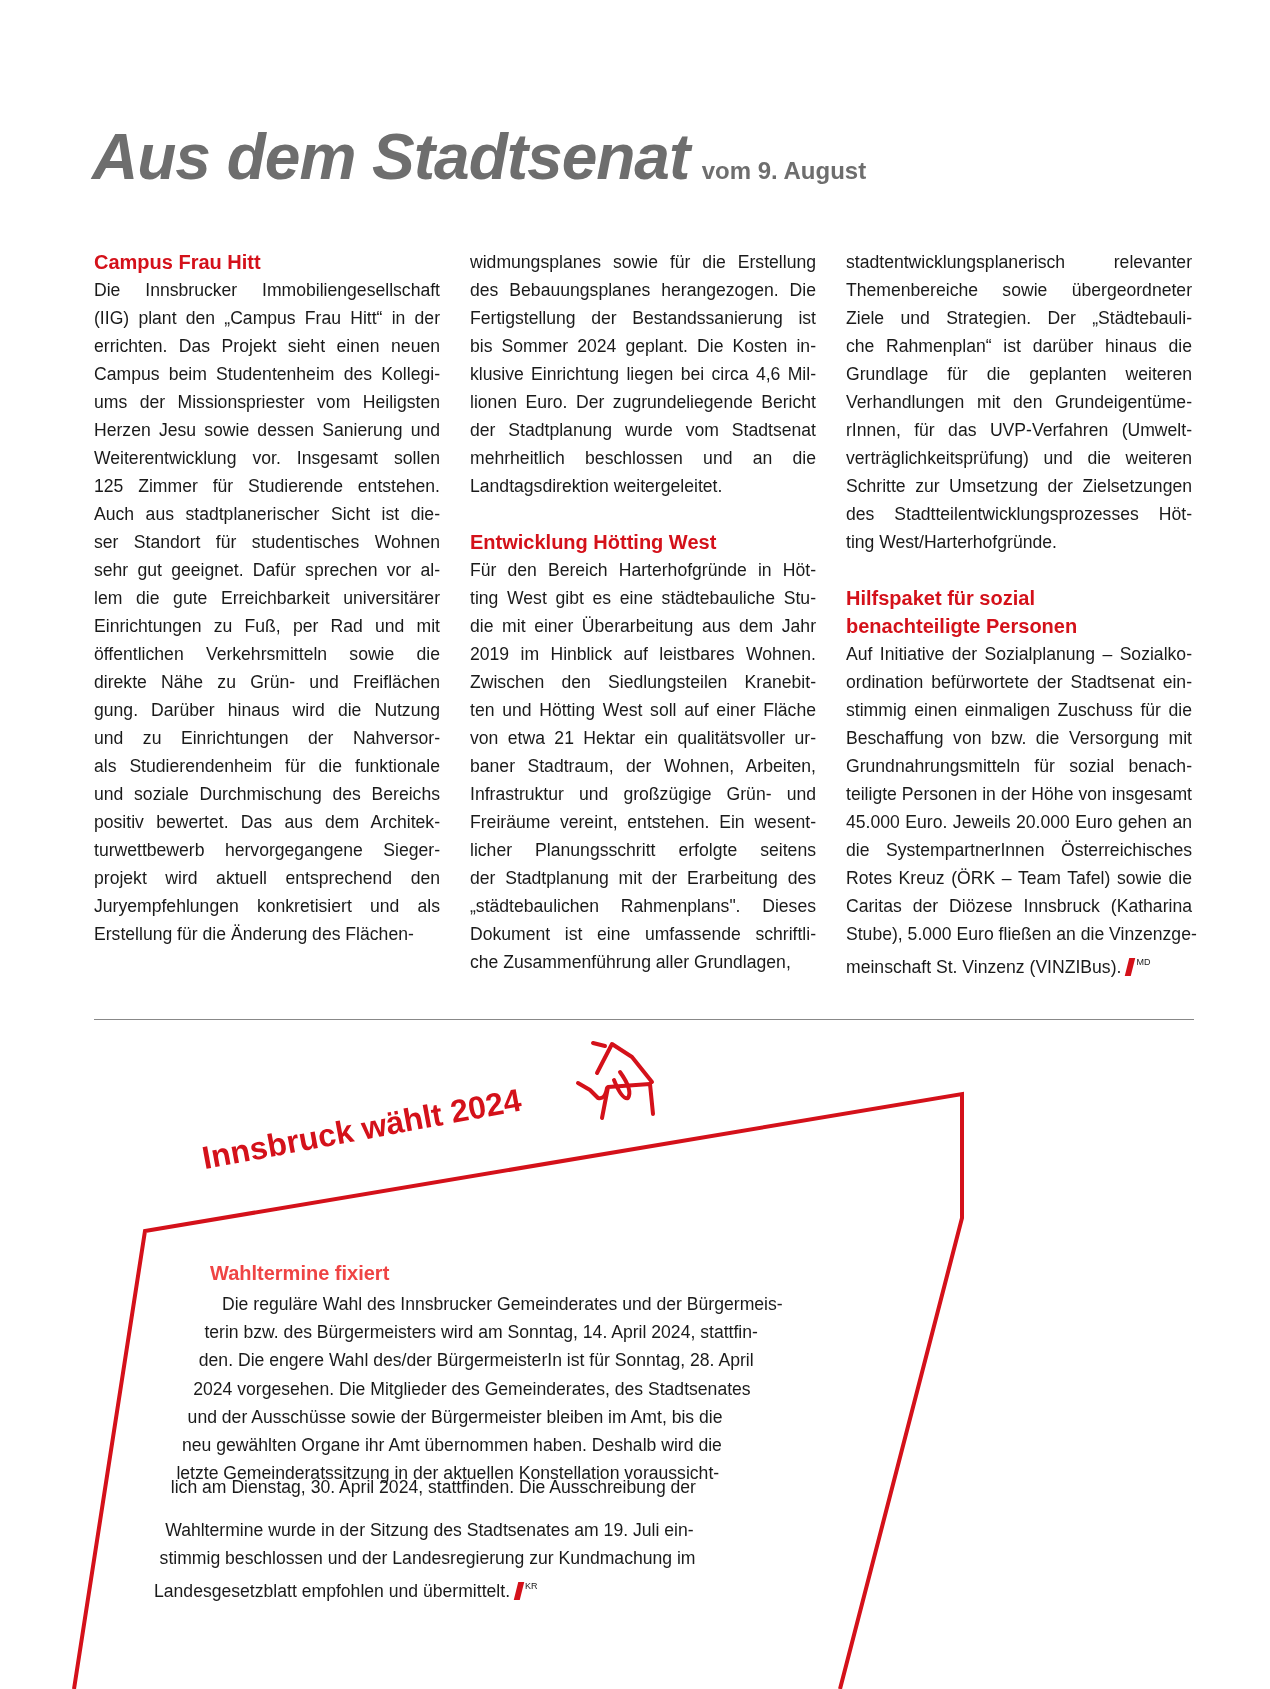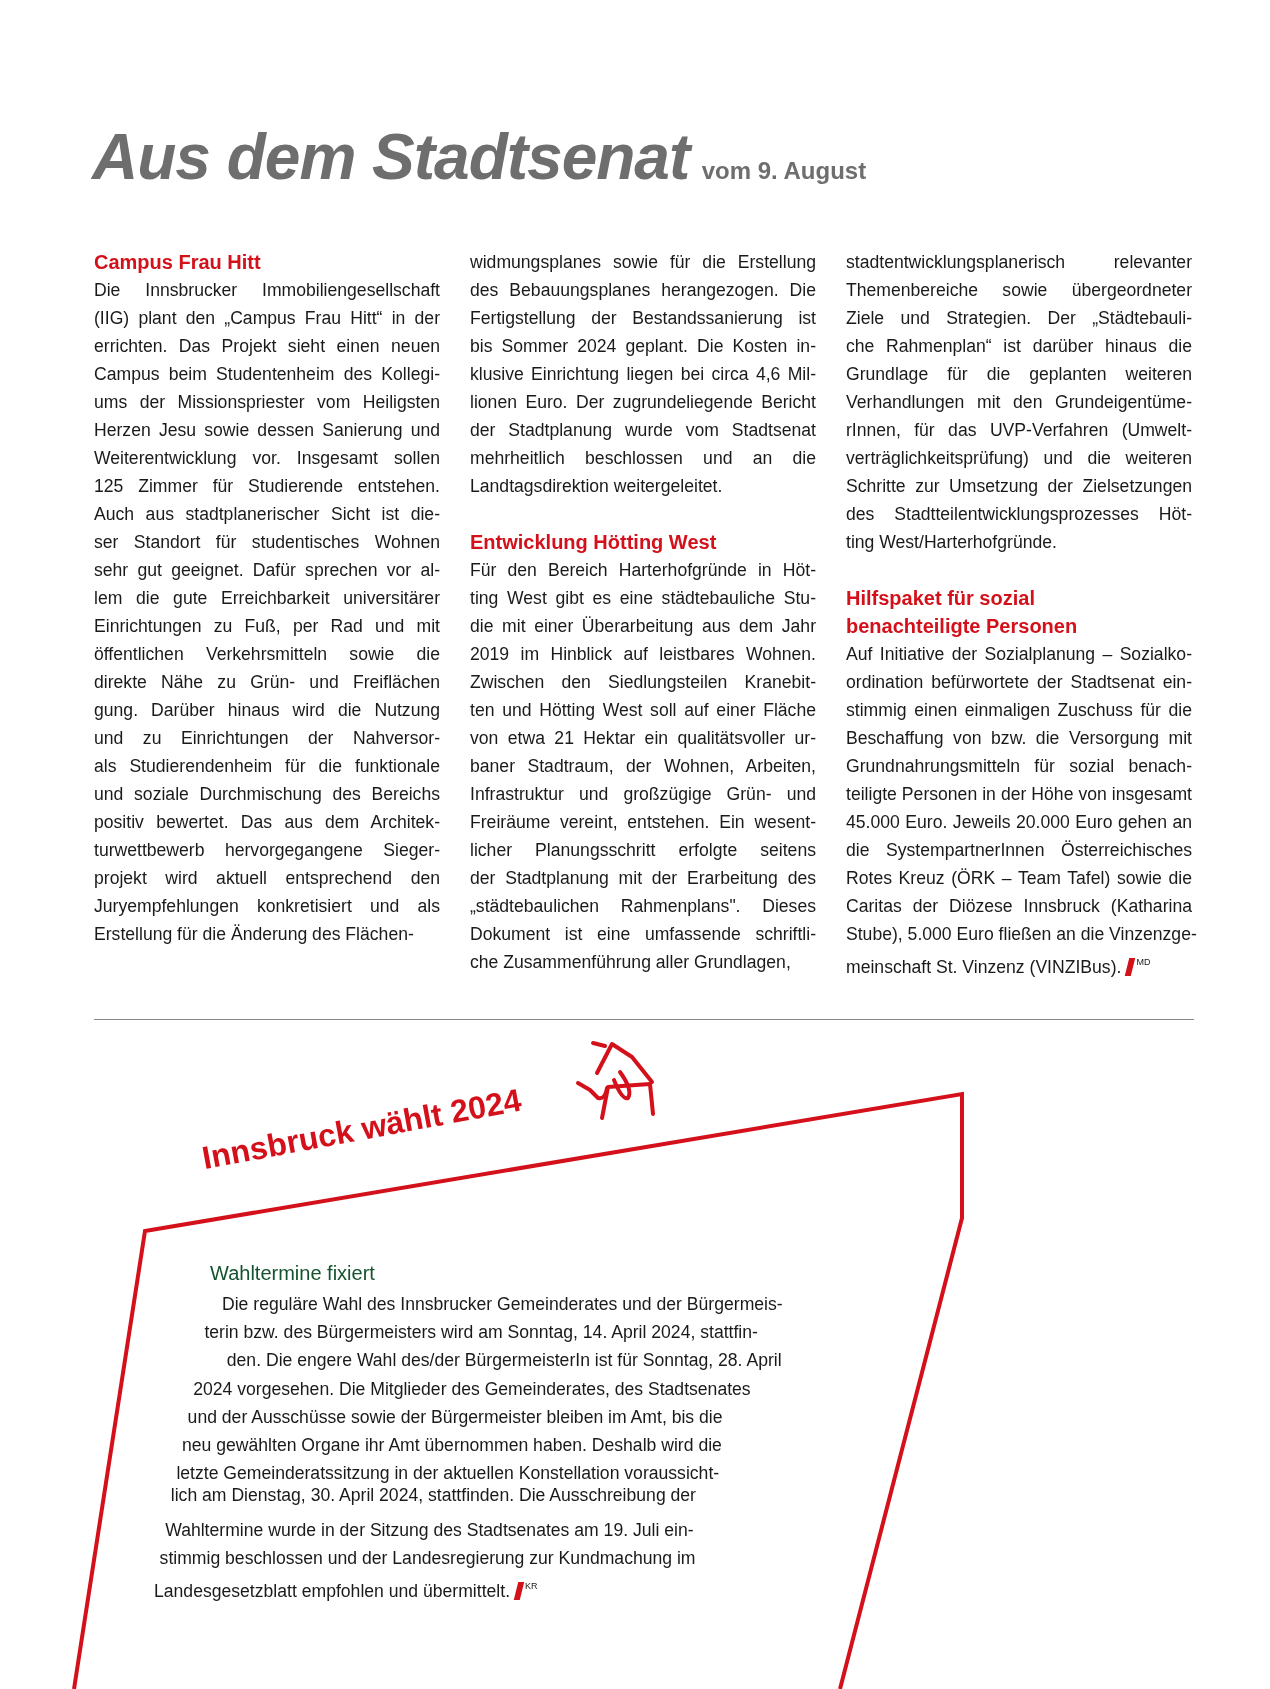--- a/index.html
+++ b/index.html
@@ -20,21 +20,21 @@
   .col .line { display: block; text-align: justify; text-align-last: justify; white-space: nowrap; }
   .col .line.last { text-align-last: left; }
   .sig { display: inline-block; width: 6px; height: 18px; background: #d4111a;
          transform: skewX(-14deg); vertical-align: -3px; margin-left: 6px; }
   .sig-initials { font-size: 9px; vertical-align: 8px; margin-left: 3px; }
   .divider { position: absolute; left: 94px; top: 1019px; width: 1100px; height: 0;
          border-top: 1.5px solid #888888; }
   .frame { position: absolute; left: 0; top: 0; }
   .election-title { position: absolute; left: 206px; top: 1140px; color: #d4111a; font-weight: bold;
          font-size: 32px; transform: rotate(-10.5deg); transform-origin: left bottom; white-space: nowrap; }
-  .wahl-head { position: absolute; left: 210px; top: 1262px; color: #14532d; font-weight: normal;
+  .wahl-head { position: absolute; left: 210px; top: 1262px; color: #ef4444; font-weight: bold;
          font-size: 20px; }
   .wahl-lines { position: absolute; left: 0; top: 1290px; font-size: 17.6px; line-height: 28.2px; }
   .wahl-lines .wl { position: absolute; white-space: nowrap; }
 </style>
 </head>
 <body>
 
 <div class="page-title">
   <span class="main">Aus dem Stadtsenat</span>
   <span class="sub">vom 9. August</span>
@@ -148,22 +148,22 @@
     <path d="M614,1080 Q622,1100 628,1098 Q633,1090 620,1072"></path>
   </g>
 </svg>
 
 <div class="election-title">Innsbruck wählt 2024</div>
 
 <div class="wahl-head">Wahltermine fixiert</div>
 <div class="wahl-lines" id="wl">
     <span class="wl" style="left: 222px; top: 0px;">Die reguläre Wahl des Innsbrucker Gemeinderates und der Bürgermeis-</span>
     <span class="wl" style="left: 204.4px; top: 28.2px; text-align: right;">terin bzw. des Bürgermeisters wird am Sonntag, 14. April 2024, stattfin-</span>
-    <span class="wl" style="left: 198.8px; top: 56.4px; margin-left: 28px;">den. Die engere Wahl des/der BürgermeisterIn ist für Sonntag, 28. April</span>
+    <span class="wl" style="left: 198.8px; top: 56.4px;">den. Die engere Wahl des/der BürgermeisterIn ist für Sonntag, 28. April</span>
     <span class="wl" style="left: 193.2px; top: 84.6px;">2024 vorgesehen. Die Mitglieder des Gemeinderates, des Stadtsenates</span>
     <span class="wl" style="left: 187.6px; top: 112.8px;">und der Ausschüsse sowie der Bürgermeister bleiben im Amt, bis die</span>
     <span class="wl" style="left: 182px; top: 141px;">neu gewählten Organe ihr Amt übernommen haben. Deshalb wird die</span>
     <span class="wl" style="left: 176.4px; top: 169.2px;">letzte Gemeinderatssitzung in der aktuellen Konstellation voraussicht-</span>
-    <span class="wl" style="left: 170.8px; top: 191px;">lich am Dienstag, 30. April 2024, stattfinden. Die Ausschreibung der</span>
+    <span class="wl" style="left: 170.8px; top: 183px;">lich am Dienstag, 30. April 2024, stattfinden. Die Ausschreibung der</span>
     <span class="wl" style="left: 165.2px; top: 225.6px;">Wahltermine wurde in der Sitzung des Stadtsenates am 19. Juli ein-</span>
     <span class="wl" style="left: 159.6px; top: 253.8px;">stimmig beschlossen und der Landesregierung zur Kundmachung im</span>
     <span class="wl" style="left: 154px; top: 282px;">Landesgesetzblatt empfohlen und übermittelt.<span class="sig"></span><span class="sig-initials">KR</span></span>
   </div>
 
 </body></html>

